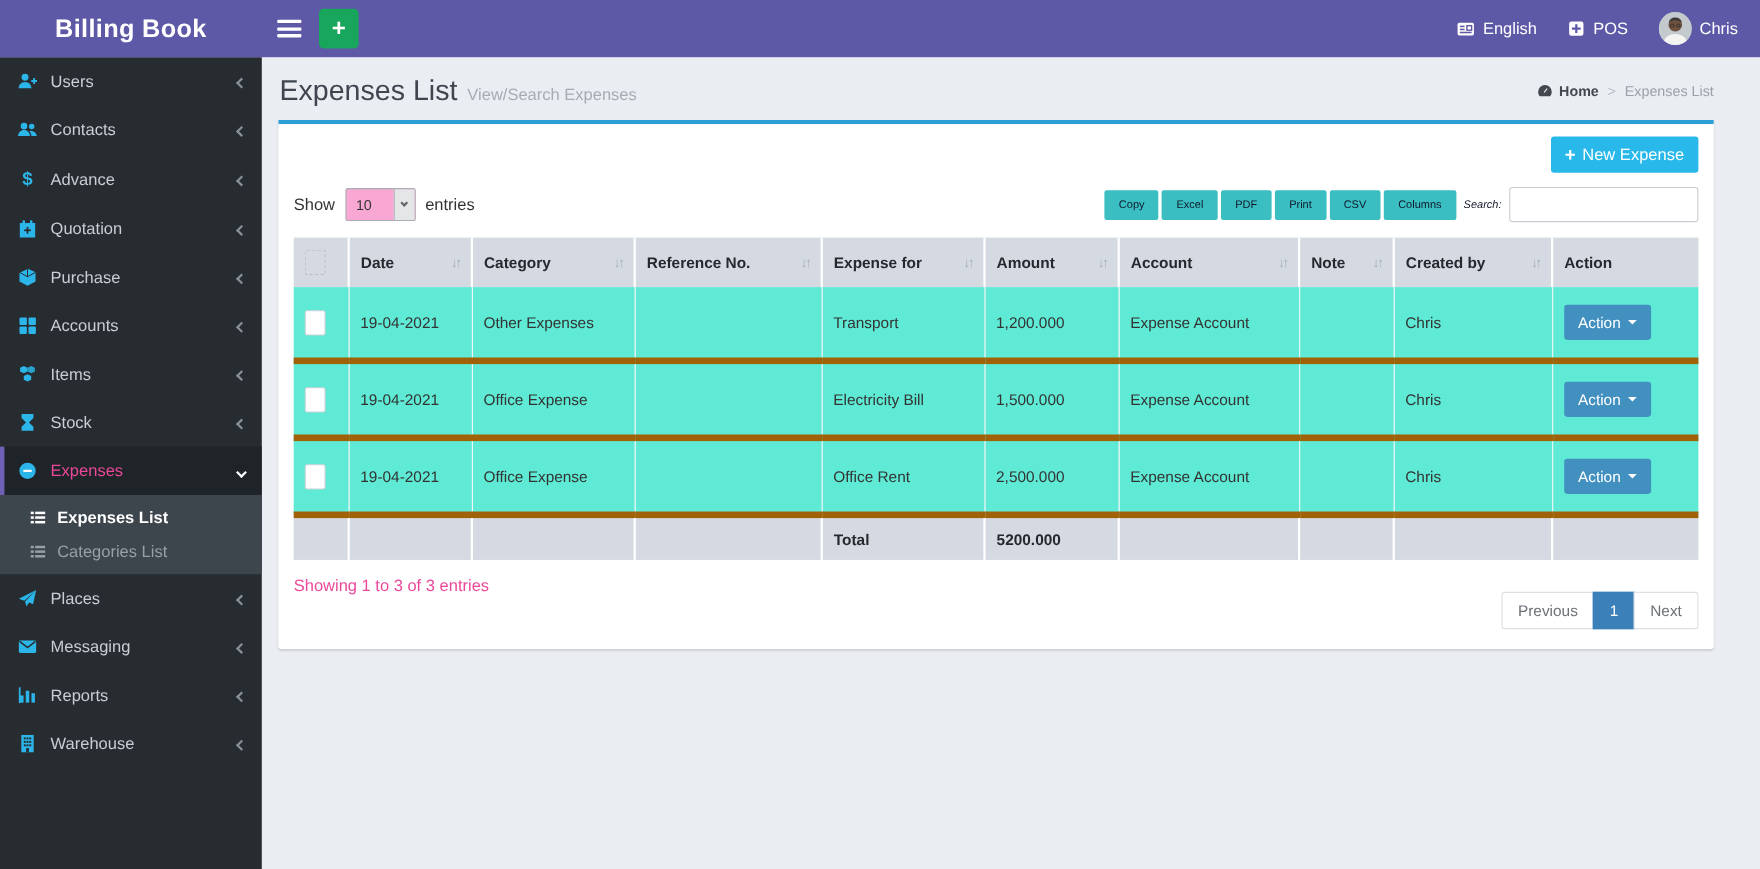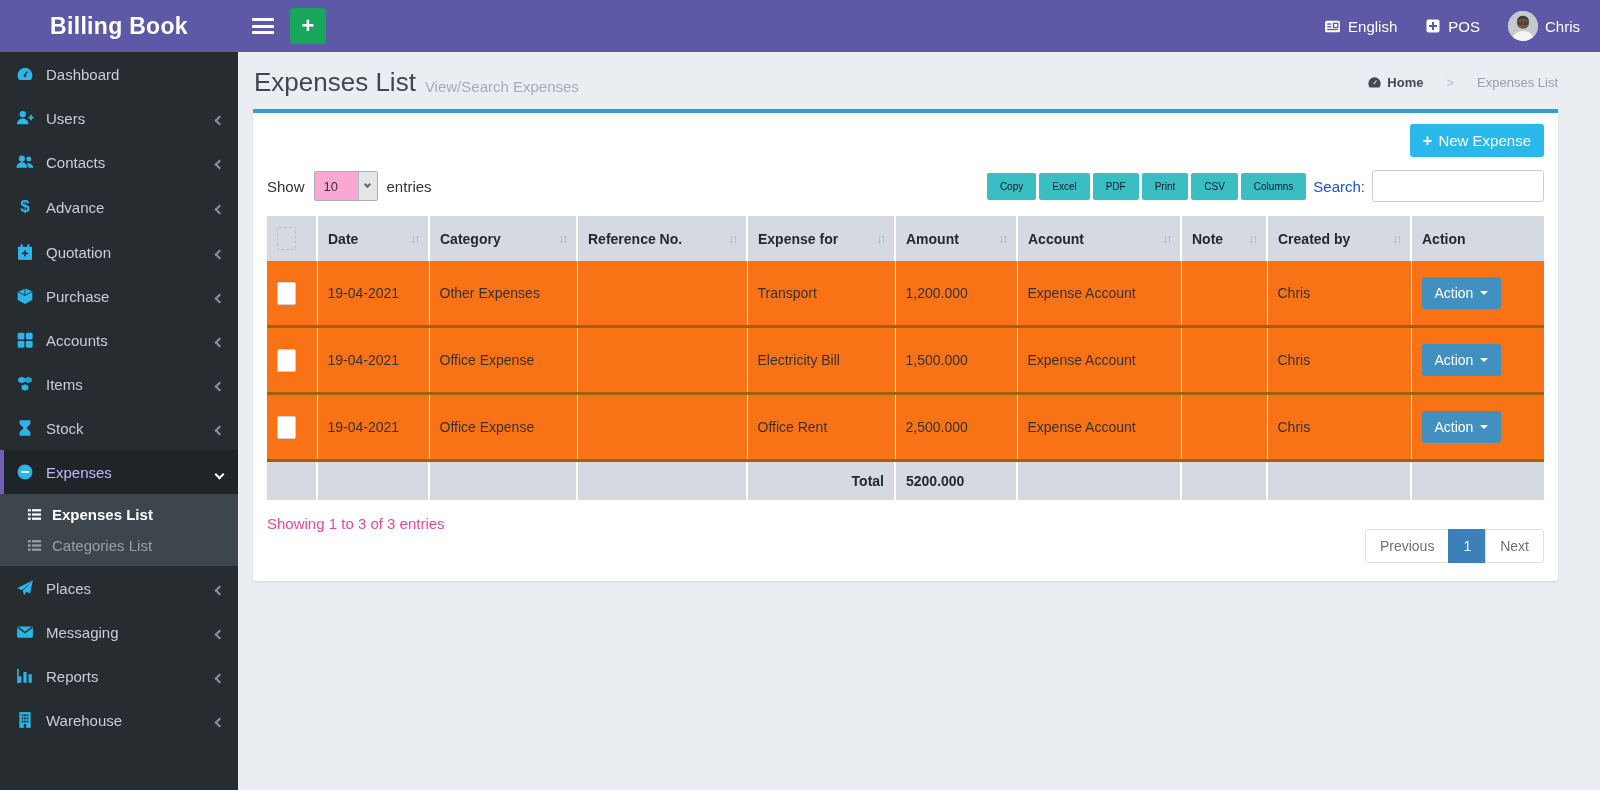--- a/index.html
+++ b/index.html
@@ -15,66 +15,66 @@
   .btn-green { margin-left:16px; width:36px; height:36px; border:none; border-radius:4px; background:#18a55c; color:#fff; font-size:22px; font-weight:bold; display:flex; align-items:center; justify-content:center; cursor:pointer; line-height:1; }
   .topnav-right { margin-left:auto; display:flex; align-items:center; gap:28px; color:#fff; font-size:15px; font-weight:500; }
   .top-item { display:flex; align-items:center; gap:7px; cursor:pointer; }
   .avatar { width:30px; height:30px; border-radius:50%; overflow:hidden; background:#b9bec5; flex:none; }
 
   
   .sidebar { position:absolute; top:52px; left:0; bottom:0; width:238px; background:#272c31; overflow:hidden; z-index:10; }
   .side-item { display:flex; align-items:center; gap:11px; padding:13px 15px; color:#c9ced4; font-size:15px; cursor:pointer; }
   .side-item .sicon { width:20px; display:flex; justify-content:center; align-items:center; flex:none; }
   .side-item .chev-box { margin-left:auto; }
-  .side-item.active { background:#1f2428; border-left:4px solid #6e61b5; padding-left:11px; color:#c4b5fd; }
+  .side-item.active { background:#1f2428; border-left:4px solid #6e61b5; padding-left:11px; color:#ec4899; }
   .icon-dollar { color:#2cb5e8; font-weight:bold; font-size:17px; }
   .chev { display:inline-block; width:7px; height:7px; border-right:2px solid #8a9199; border-bottom:2px solid #8a9199; }
   .chev.left { transform:rotate(135deg); }
   .chev.down { transform:rotate(45deg); border-color:#fff; }
   .submenu { background:#3d454d; padding:5px 0; }
   .sub-item { display:flex; align-items:center; gap:10px; padding:7px 15px 7px 27px; color:#97a0a8; font-size:15px; cursor:pointer; }
   .sub-item.active { color:#fff; font-weight:bold; }
 
   
   .main { position:absolute; top:52px; left:238px; right:0; bottom:0; overflow:hidden; }
   .content-header { display:flex; align-items:center; padding:15px 42px 11px 16px; }
   .page-title { font-size:26px; color:#3f4650; font-weight:500; }
   .page-subtitle { font-size:15px; color:#a7acb2; margin-left:9px; padding-top:8px; }
-  .breadcrumb { margin-left:auto; display:flex; align-items:center; gap:23px; font-size:13px; color:#9aa0a6; }
+  .breadcrumb { margin-left:auto; display:flex; align-items:center; gap:8px; font-size:13px; color:#9aa0a6; }
   .crumb-home { display:flex; align-items:center; gap:5px; color:#42484e; font-weight:bold; cursor:pointer; }
   .crumb-sep { color:#b9bec4; }
 
   .card { margin:0 42px 0 15px; background:#fff; border-top:4px solid #2d9ed6; border-radius:0 0 3px 3px; box-shadow:0 1px 2px rgba(0,0,0,.12); padding:11px 14px 18px; }
 
   .new-row { display:flex; justify-content:flex-end; }
   .btn-new { background:#28b8ea; color:#fff; border:none; border-radius:3px; font-size:15px; font-weight:500; padding:8px 13px; display:flex; align-items:center; gap:6px; cursor:pointer; font-family:inherit; }
   .btn-new .plus { font-weight:bold; font-size:17px; line-height:1; }
 
   .controls { display:flex; align-items:center; margin-top:13px; }
   .show-entries { display:flex; align-items:center; gap:9px; font-size:15px; color:#333; }
   .select { width:64px; height:30px; border:1px solid #a9aeb4; border-radius:2px; background:#f9a8d4; display:flex; overflow:hidden; cursor:pointer; }
   .select .val { flex:1; font-size:13px; color:#333; display:flex; align-items:center; padding-left:9px; }
   .select .arrow-zone { width:19px; background:#e5e6e8; border-left:1px solid #b6babf; display:flex; align-items:center; justify-content:center; }
   .select .arrow-zone .chev { width:5px; height:5px; border-color:#666; transform:rotate(45deg); margin-top:-3px; }
   .controls-right { margin-left:auto; display:flex; align-items:center; }
   .export-group { display:flex; gap:3px; }
   .btn-export { background:#3abec2; color:#0f172a; border:none; border-radius:2px; font-size:10px; padding:8px 13px; cursor:pointer; font-family:inherit; }
-  .search-label { font-size:15px; color:#1d4ed8; margin-left:7px; }
+  .search-label { font-size:10px; color:#0f172a; margin-left:7px;font-style:italic; }
   .search-input { width:172px; height:32px; border:1px solid #c9ced4; border-radius:3px; margin-left:7px; padding:0 9px; font-size:14px; font-family:inherit; outline:none; }
 
   table.data { width:100%; border-collapse:collapse; margin-top:14px; font-size:14px; color:#333; table-layout:fixed; }
   table.data thead th { background:#d5d9e1; text-align:left; padding:11px 10px; font-weight:bold; color:#24292e; border-left:2px solid #fff; }
   table.data thead th:first-child { border-left:none; }
   .th-inner { display:flex; align-items:center; }
   .sort { margin-left:auto; color:#a4adb6; font-size:12px; letter-spacing:-2px; font-weight:normal; }
-  table.data tbody td { padding:16px 10px; border-bottom:3px solid #a16207; border-left:1px solid #f2f4f7; vertical-align:middle; background:#f97316; }
+  table.data tbody td { padding:16px 10px; border-bottom:6px solid #a16207; border-left:1px solid #f2f4f7; vertical-align:middle; background:#5eead4; }
   table.data tbody td:first-child { border-left:none; }
   table.data tfoot td { background:#d5d9e1; padding:11px 10px; font-weight:bold; color:#24292e; border-left:2px solid #fff; }
   table.data tfoot td:first-child { border-left:none; }
-  .total-label-cell { text-align:right; }
+  .total-label-cell { }
   .checkbox { width:19px; height:23px; border:1px solid #ccd1d7; border-radius:2px; background:#fff; cursor:pointer; }
   .checkbox.dashed { border-style:dashed; border-color:#b9bfc7; background:transparent; }
   .btn-action { background:#4190c0; color:#fff; border:none; border-radius:3px; padding:8px 13px; font-size:14px; display:inline-flex; align-items:center; gap:7px; cursor:pointer; font-family:inherit; }
   .caret { width:0; height:0; border-left:4px solid transparent; border-right:4px solid transparent; border-top:4px solid #fff; }
 
   .table-bottom { display:flex; align-items:flex-start; margin-top:13px; }
   .info { font-size:15px; color:#ec4899; padding-top:2px; }
   .pagination { margin-left:auto; margin-top:16px; display:flex; }
   .page-btn { padding:8px 14px; border:1px solid #dcdfe3; background:#fff; color:#6c7278; font-size:14px; margin-left:-1px; cursor:pointer; font-family:inherit; }
   .page-btn:first-child { border-radius:3px 0 0 3px; }
@@ -132,30 +132,20 @@
             </svg>
         </span>
         <span>Chris</span>
       </div>
     </div>
   </div>
 </div>
 
 <div class="sidebar">
 
-  <div class="side-item">
-    <span class="sicon">
-        <svg width="18" height="18" viewBox="0 0 16 16" fill="#2cb5e8">
-          <path d="M8 2.5A6.6 6.6 0 0 0 1.4 9.1c0 1.6.56 3 1.5 4.2h10.2a6.6 6.6 0 0 0 1.5-4.2A6.6 6.6 0 0 0 8 2.5z"></path>
-          <rect x="7.45" y="5" width="1.1" height="5" rx=".5" transform="rotate(38 8 8.6)" fill="#272c31"></rect>
-          <circle cx="8" cy="9.6" r="1.2" fill="#272c31"></circle>
-        </svg>
-      </span>
-    <span>Dashboard</span>
-  </div>
 
   <div class="side-item">
     <span class="sicon">
         <svg width="18" height="18" viewBox="0 0 16 16" fill="#2cb5e8">
           <circle cx="6" cy="4.6" r="2.8"></circle>
           <path d="M.8 13.6c0-2.9 2.3-5.2 5.2-5.2s5.2 2.3 5.2 5.2z"></path>
           <path d="M12.6 5.2h1.5v1.7h1.6v1.5h-1.6v1.7h-1.5V8.4H11V6.9h1.6z"></path>
         </svg>
       </span>
     <span>Users</span>

